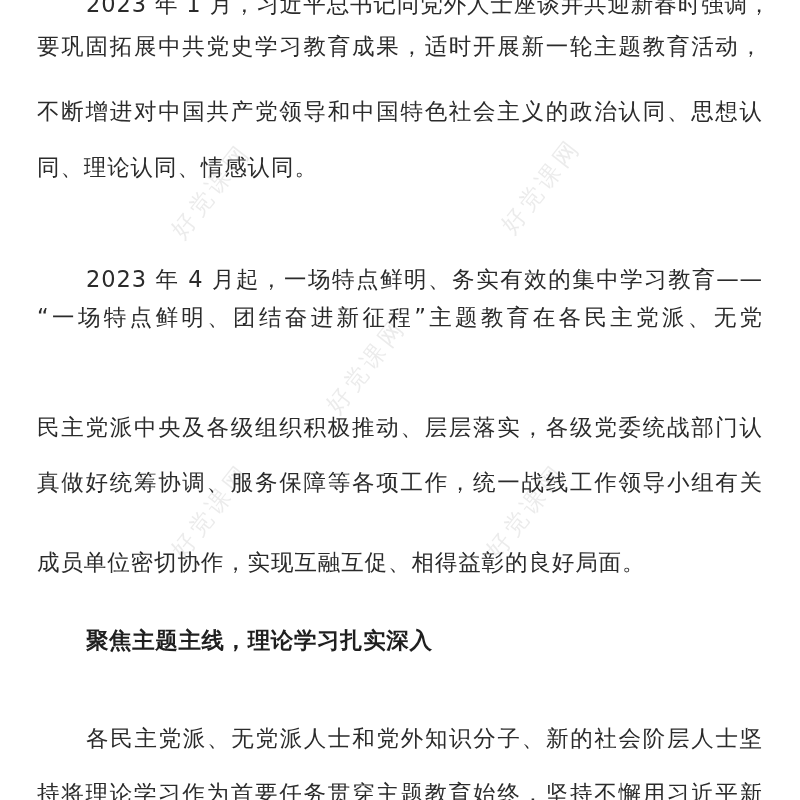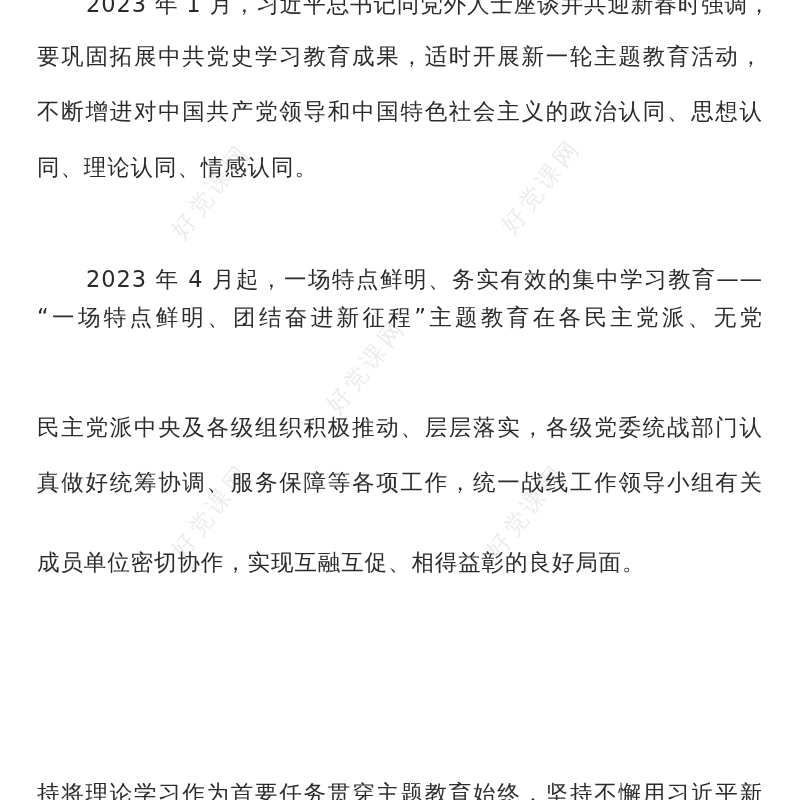--- a/index.html
+++ b/index.html
@@ -33,26 +33,28 @@
 
 <div class="page">
 
   <div class="watermark" style="left:155px; top:175px;">好党课网</div>
   <div class="watermark" style="left:485px; top:170px;">好党课网</div>
   <div class="watermark" style="left:310px; top:350px;">好党课网</div>
   <div class="watermark" style="left:155px; top:495px;">好党课网</div>
   <div class="watermark" style="left:470px; top:495px;">好党课网</div>
 
   <div class="line indent" style="top:-10px;">2023 年 1 月，习近平总书记同党外人士座谈并共迎新春时强调，</div>
-  <div class="line" style="top:42px;">要巩固拓展中共党史学习教育成果，适时开展新一轮主题教育活动，</div>
+  <div class="line" style="top:32px;">要巩固拓展中共党史学习教育成果，适时开展新一轮主题教育活动，</div>
   <div class="line last" style="top:153px;">同、理论认同、情感认同。</div>
   <div class="line" style="top:97px;">不断增进对中国共产党领导和中国特色社会主义的政治认同、思想认</div>
 
   <div class="line indent" style="top:265px;">2023 年 4 月起，一场特点鲜明、务实有效的集中学习教育——</div>
   <div class="line" style="top:303px;">“一场特点鲜明、团结奋进新征程”主题教育在各民主党派、无党</div>
   <div class="line" style="top:413px;">民主党派中央及各级组织积极推动、层层落实，各级党委统战部门认</div>
   <div class="line" style="top:468px;">真做好统筹协调、服务保障等各项工作，统一战线工作领导小组有关</div>
   <div class="line last" style="top:504px;margin-top:44px;">成员单位密切协作，实现互融互促、相得益彰的良好局面。</div>
 
+  <div class="heading" style="top:626px;">聚焦主题主线，理论学习扎实深入</div>
 
+  <div class="line indent" style="top:724px;">各民主党派、无党派人士和党外知识分子、新的社会阶层人士坚</div>
   <div class="line" style="top:779px;">持将理论学习作为首要任务贯穿主题教育始终，坚持不懈用习近平新</div>
 
 </div>
 
 </body></html>

